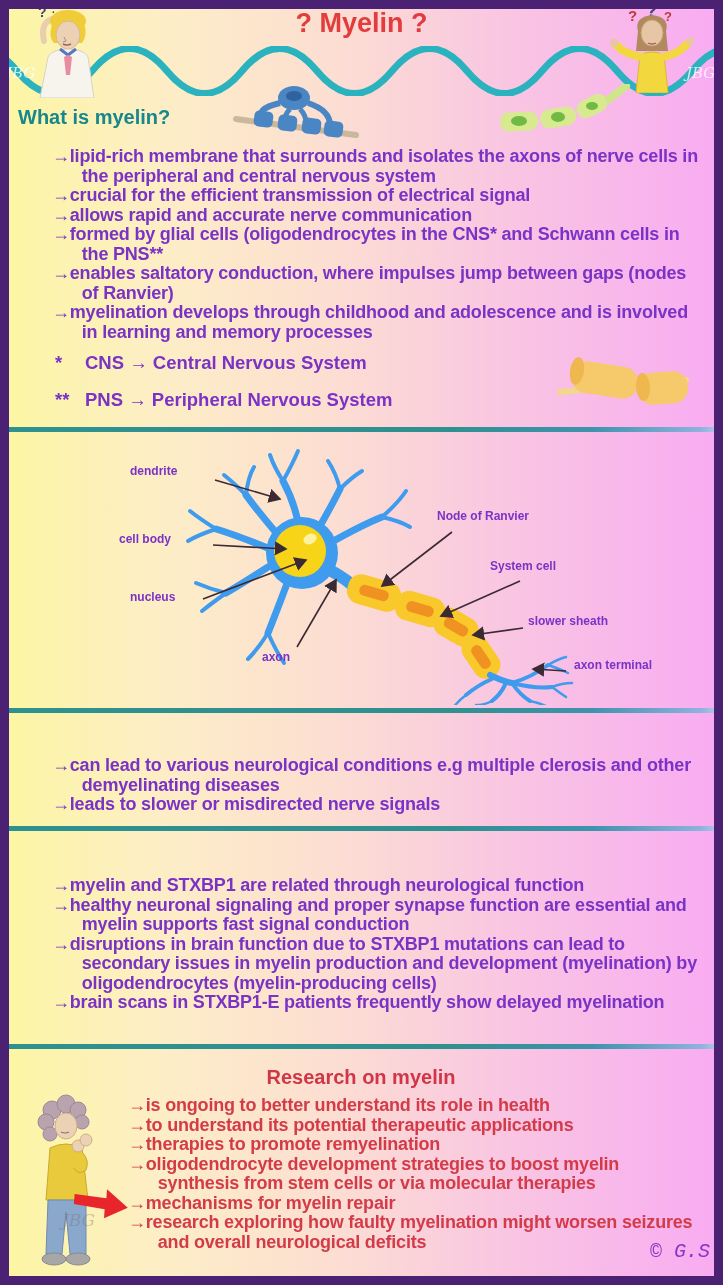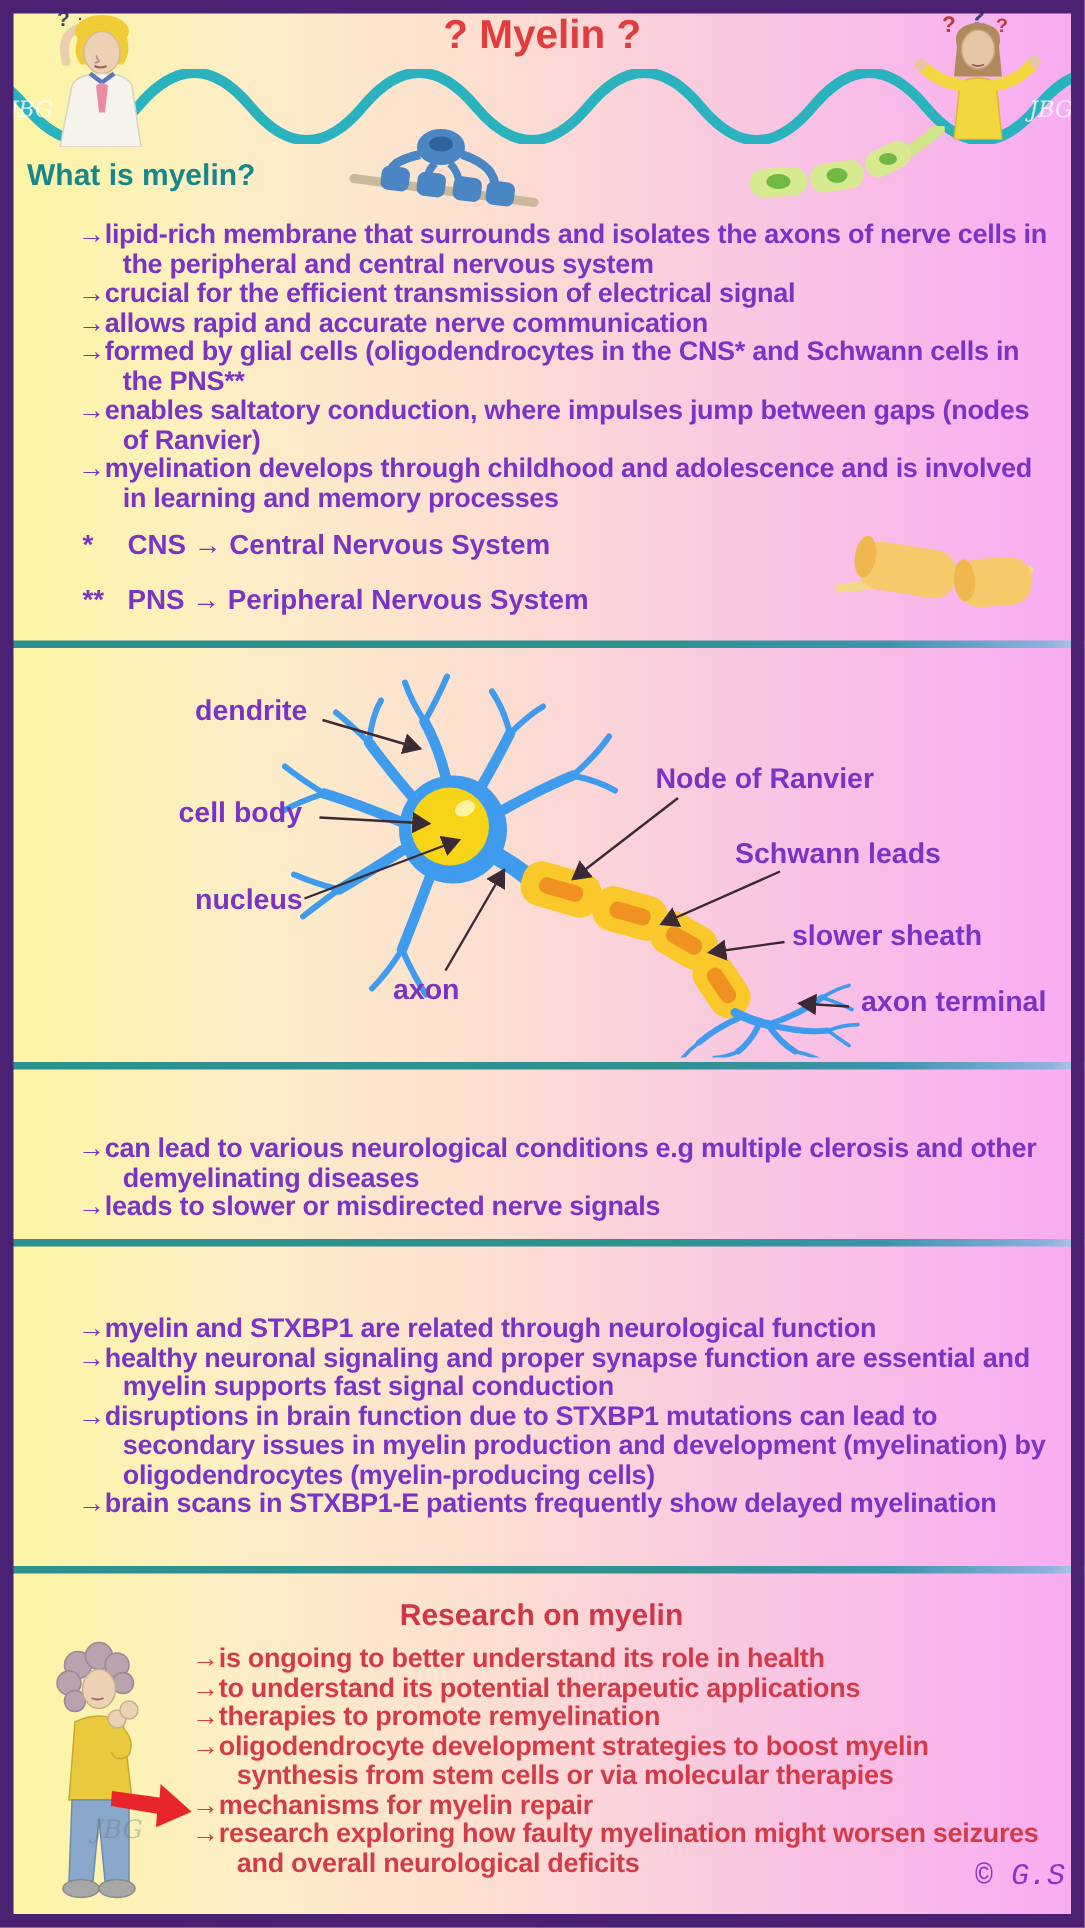--- a/index.html
+++ b/index.html
@@ -14,21 +14,21 @@
   .purple{color:#7b33c6;}
   .red-t{color:#d43b49;}
   .bullets{list-style:none;margin:0;padding:0;font-weight:bold;font-size:18px;line-height:19.5px;letter-spacing:-0.2px;}
   .bullets li{display:flex;align-items:flex-start;}
   .b-arrow{flex:0 0 17px;}
   .b-text{flex:1;padding-left:12px;text-indent:-12px;}
   .divider{left:0;width:723px;height:5px;z-index:5;
     background:linear-gradient(90deg,#2f9090 0%,#2f9090 62%,#3f93ad 82%,#8fb2dd 97%,#bcd0ec 100%);}
   .footnote{display:flex;font-weight:bold;font-size:18.5px;}
   .fn-marker{flex:0 0 30px;}
-  .dlabel{position:absolute;color:#7b33c6;font-size:19px;font-weight:bold;white-space:nowrap;z-index:6;text-align:center;}
+  .dlabel{position:absolute;color:#7b33c6;font-size:12px;font-weight:bold;white-space:nowrap;z-index:6;text-align:center;}
   .watermark{font-family:"DejaVu Serif",serif;font-style:italic;font-size:15px;color:rgba(255,255,255,0.78);z-index:7;}
   .watermark.dim{color:rgba(120,110,120,0.35);font-size:17px;}
   .signature{font-family:Liberation Mono, monospace;font-style:italic;font-size:20px;color:#8b35c6;z-index:7;}
   svg{display:block;}
 </style>
 </head>
 <body>
 
 <div class="poster">
 
@@ -216,21 +216,21 @@
       <line x1="523" y1="195" x2="473" y2="202"></line>
       <line x1="566" y1="238" x2="533" y2="236"></line>
     </g>
   </svg>
 
   <div class="dlabel" style="left:130px;top:464px;">dendrite</div>
   <div class="dlabel" style="left:119px;top:532px;">cell body</div>
   <div class="dlabel" style="left:130px;top:590px;">nucleus</div>
   <div class="dlabel" style="left:262px;top:650px;">axon</div>
   <div class="dlabel" style="left:437px;top:509px;">Node of Ranvier</div>
-  <div class="dlabel" style="left:490px;top:559px;">Schwann leads</div>
+  <div class="dlabel" style="left:490px;top:559px;">System cell</div>
   <div class="dlabel" style="left:528px;top:614px;">slower sheath</div>
   <div class="dlabel" style="left:574px;top:658px;">axon terminal</div>
 
   <div class="abs divider" style="top:708px;"></div>
 
   <ul class="abs bullets purple" style="left:52px;top:756px;width:652px;">
     <li>
         <span class="b-arrow">→</span>
         <span class="b-text">can lead to various neurological conditions e.g multiple clerosis and other demyelinating diseases</span>
       </li>

